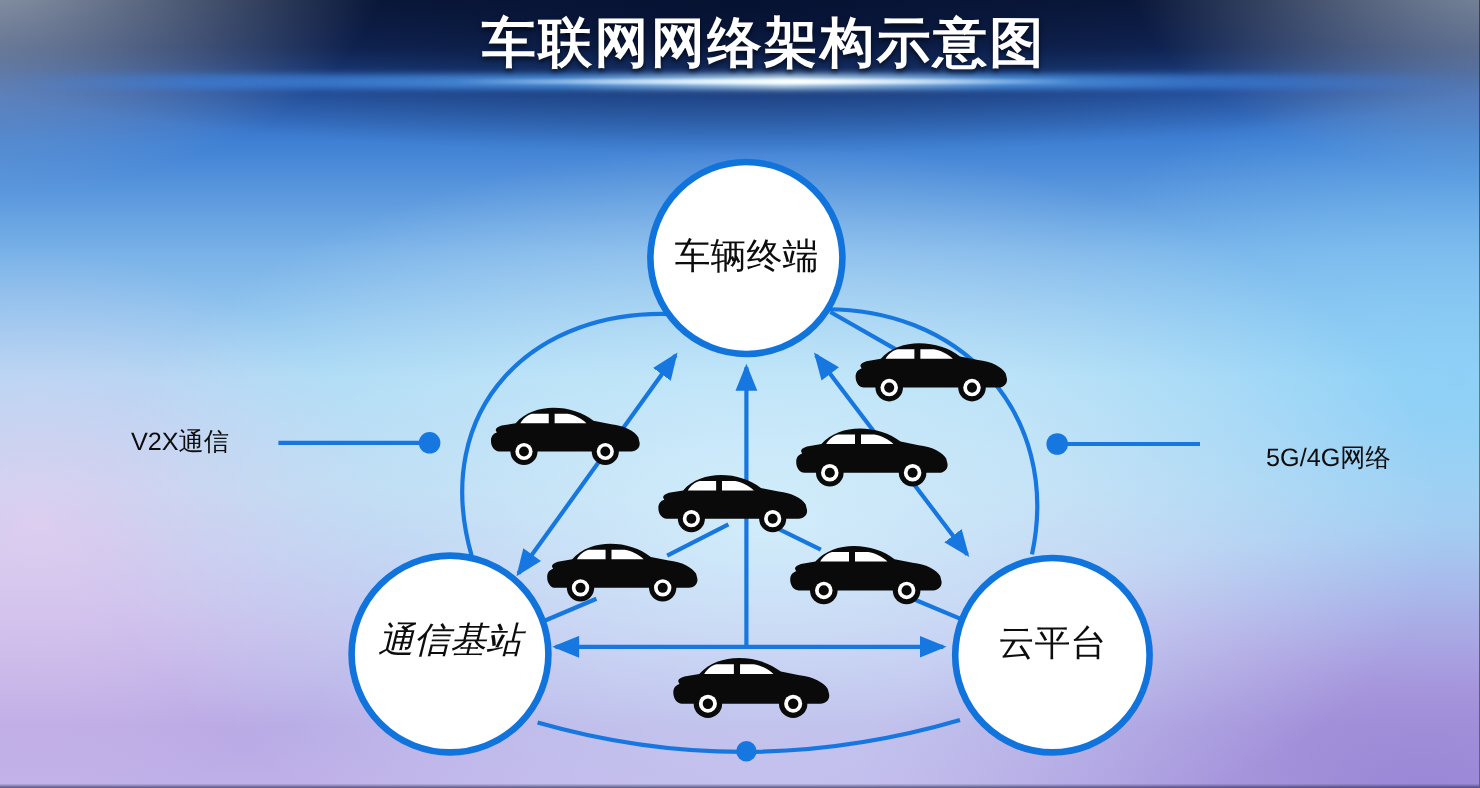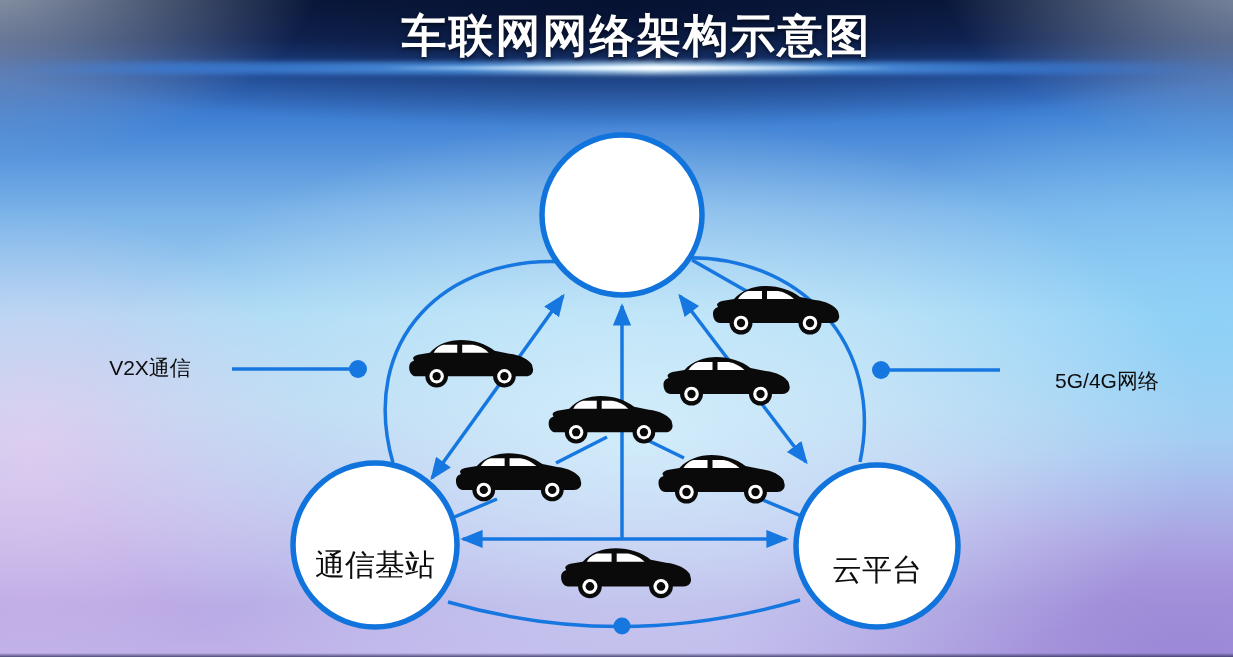--- a/index.html
+++ b/index.html
@@ -107,20 +107,21 @@
 
     <use href="#car" x="710" y="280" width="134" height="56"></use>
     <use href="#car" x="406" y="334" width="132" height="55"></use>
     <use href="#car" x="660" y="351" width="135" height="56"></use>
     <use href="#car" x="545" y="390" width="133" height="55"></use>
     <use href="#car" x="453" y="447" width="133" height="56"></use>
     <use href="#car" x="655" y="449" width="135" height="56"></use>
     <use href="#car" x="558" y="542" width="138" height="58"></use>
   </svg>
 
-  <div class="node-label" style="left:375px;top:565px;">通信基站</div>
-  <div class="node-label" style="left:877px;top:570px;">云平台</div>
+  <div class="node-label" style="left:622px;top:214px;">车辆终端</div>
+  <div class="node-label" style="left:375px;top:534px;font-style:italic;">通信基站</div>
+  <div class="node-label" style="left:877px;top:536px;">云平台</div>
 
   <div class="side-label" style="left:150px;top:368px;">V2X通信</div>
   <div class="side-label" style="left:1107px;top:371px;margin-top:10px;">5G/4G网络</div>
 
   <div class="bottom-strip"></div>
 </div>
 
 </body></html>

